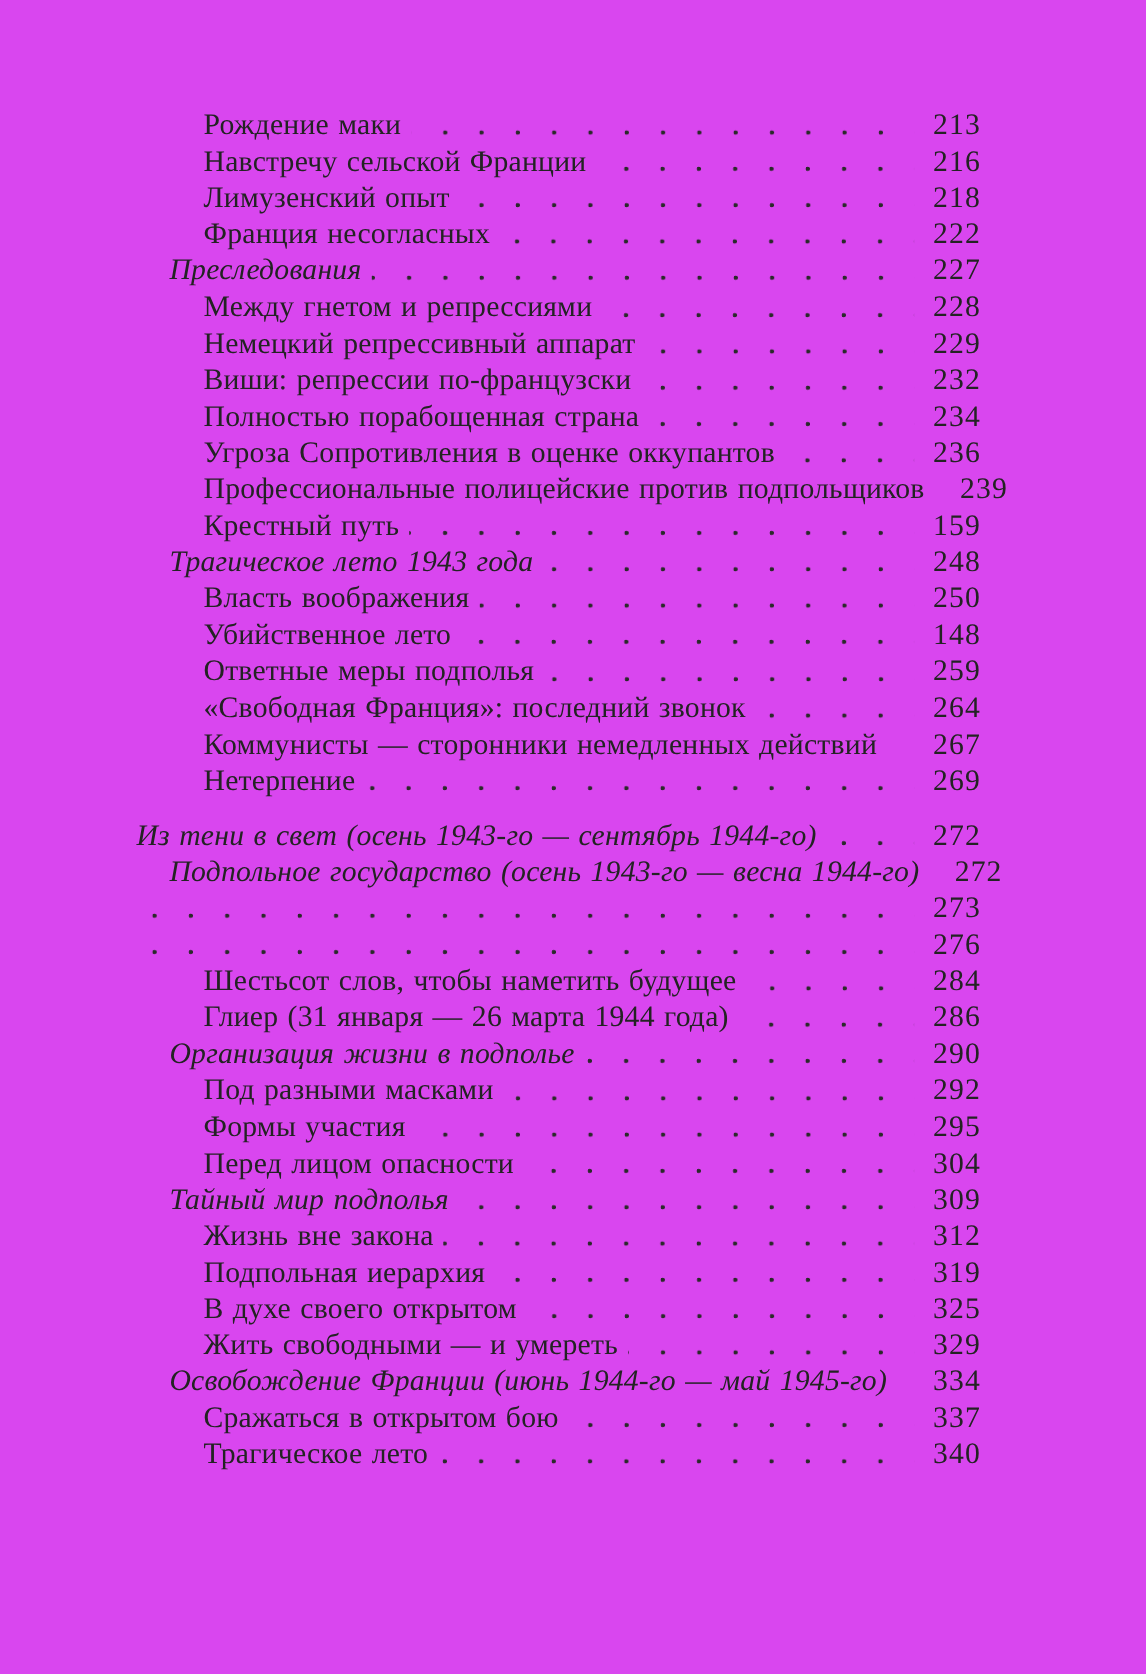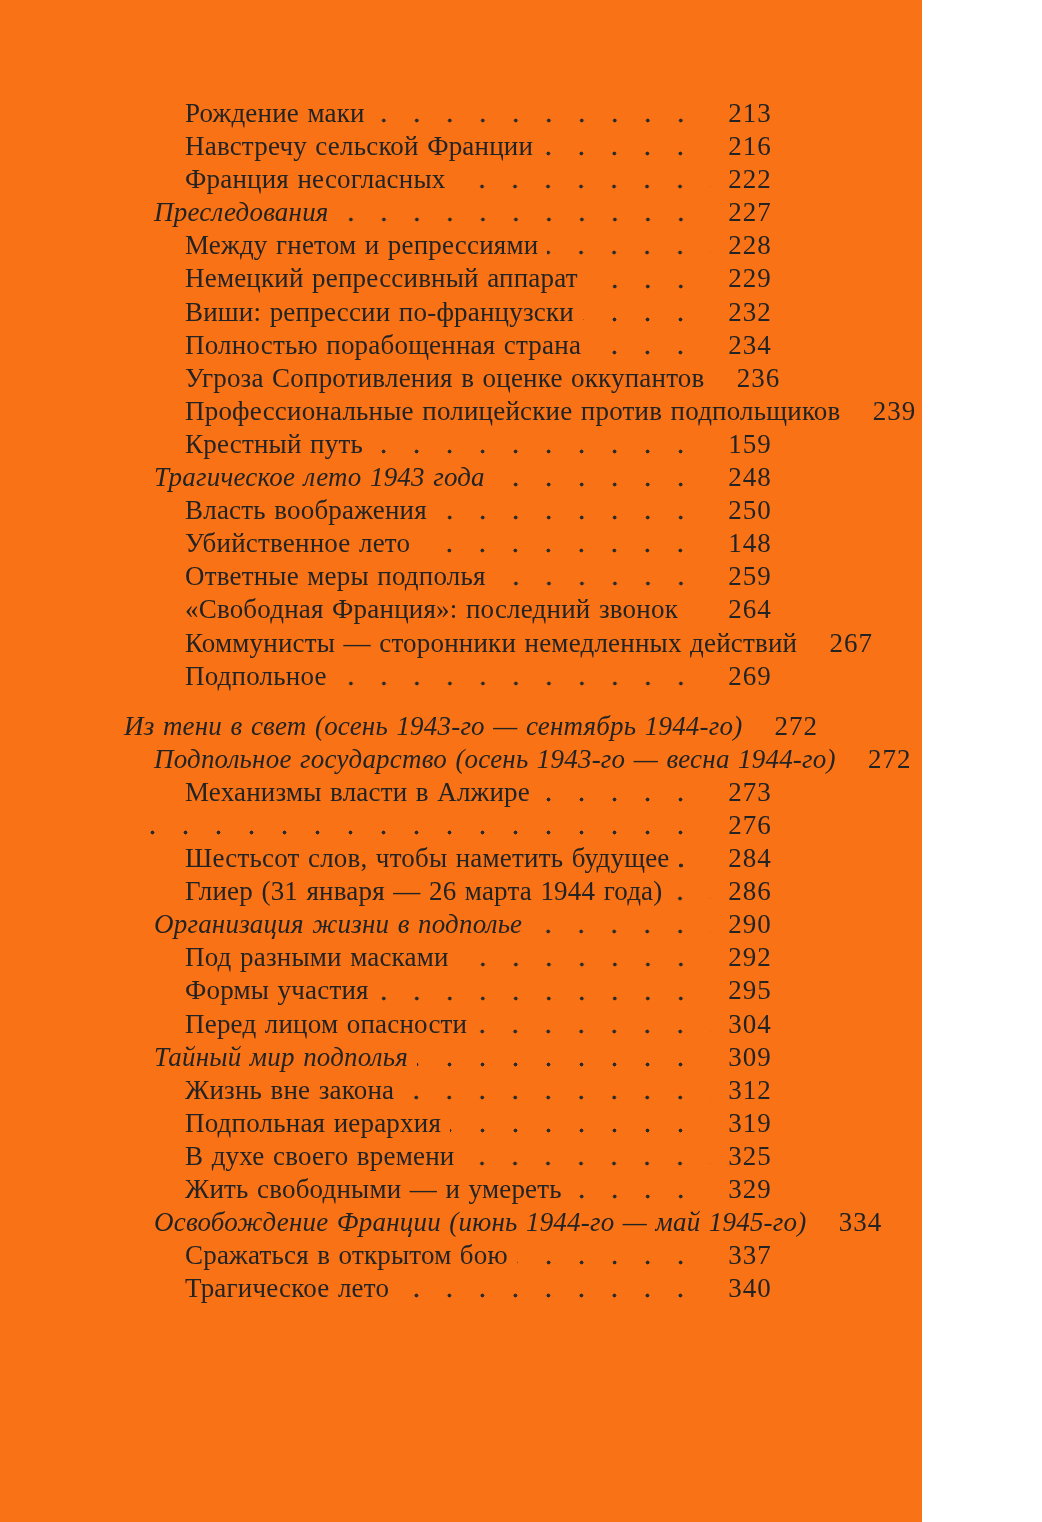--- a/index.html
+++ b/index.html
@@ -5,23 +5,23 @@
   html, body { margin: 0; padding: 0; }
   body {
     width: 1042px; height: 1522px;
     background: #ffffff;
     font-family: "Liberation Serif", "DejaVu Serif", serif;
     color: #232323;
     overflow: hidden;
   }
   .page {
     box-sizing: border-box;
-    width: 922px; height: 1522px;
+    width: 1042px; height: 1522px;
     padding: 97px 147px 0 124px;
-    background: #f97316;
+    background: #d946ef;
   }
   .row {
     display: flex;
     align-items: baseline;
     line-height: 33.1px;
     font-size: 27px;
     white-space: nowrap;
   }
   .row.gap-before { margin-top: 17px; }
   .title { word-spacing: 1.5px; letter-spacing: 0.2px; }
@@ -61,20 +61,25 @@
     <span class="title">Рождение маки</span>
     <span class="dots"></span>
     <span class="num">213</span>
   </div>
       <div class="row lvl3">
     <span class="title">Навстречу сельской Франции</span>
     <span class="dots"></span>
     <span class="num">216</span>
   </div>
       <div class="row lvl3">
+    <span class="title">Лимузенский опыт</span>
+    <span class="dots"></span>
+    <span class="num">218</span>
+  </div>
+      <div class="row lvl3">
     <span class="title">Франция несогласных</span>
     <span class="dots"></span>
     <span class="num">222</span>
   </div>
       <div class="row lvl2">
     <span class="title">Преследования</span>
     <span class="dots"></span>
     <span class="num">227</span>
   </div>
       <div class="row lvl3">
@@ -136,36 +141,35 @@
     <span class="title">«Свободная Франция»: последний звонок</span>
     <span class="dots"></span>
     <span class="num">264</span>
   </div>
       <div class="row lvl3">
     <span class="title">Коммунисты — сторонники немедленных действий</span>
     <span class="dots"></span>
     <span class="num">267</span>
   </div>
       <div class="row lvl3">
-    <span class="title">Подпольное</span>
+    <span class="title">Нетерпение</span>
     <span class="dots"></span>
     <span class="num">269</span>
   </div>
       <div class="row lvl1 gap-before">
     <span class="title">Из тени в свет (осень 1943-го — сентябрь 1944-го)</span>
     <span class="dots"></span>
     <span class="num">272</span>
   </div>
       <div class="row lvl2">
     <span class="title">Подпольное государство (осень 1943-го — весна 1944-го)</span>
     <span class="dots"></span>
     <span class="num">272</span>
   </div>
       <div class="row lvl3">
-    <span class="title">Механизмы власти в Алжире</span>
     <span class="dots"></span>
     <span class="num">273</span>
   </div>
       <div class="row lvl3">
     <span class="dots"></span>
     <span class="num">276</span>
   </div>
       <div class="row lvl3">
     <span class="title">Шестьсот слов, чтобы наметить будущее</span>
     <span class="dots"></span>
@@ -205,21 +209,21 @@
     <span class="title">Жизнь вне закона</span>
     <span class="dots"></span>
     <span class="num">312</span>
   </div>
       <div class="row lvl3">
     <span class="title">Подпольная иерархия</span>
     <span class="dots"></span>
     <span class="num">319</span>
   </div>
       <div class="row lvl3">
-    <span class="title">В духе своего времени</span>
+    <span class="title">В духе своего открытом</span>
     <span class="dots"></span>
     <span class="num">325</span>
   </div>
       <div class="row lvl3">
     <span class="title">Жить свободными — и умереть</span>
     <span class="dots"></span>
     <span class="num">329</span>
   </div>
       <div class="row lvl2">
     <span class="title">Освобождение Франции (июнь 1944-го — май 1945-го)</span>

